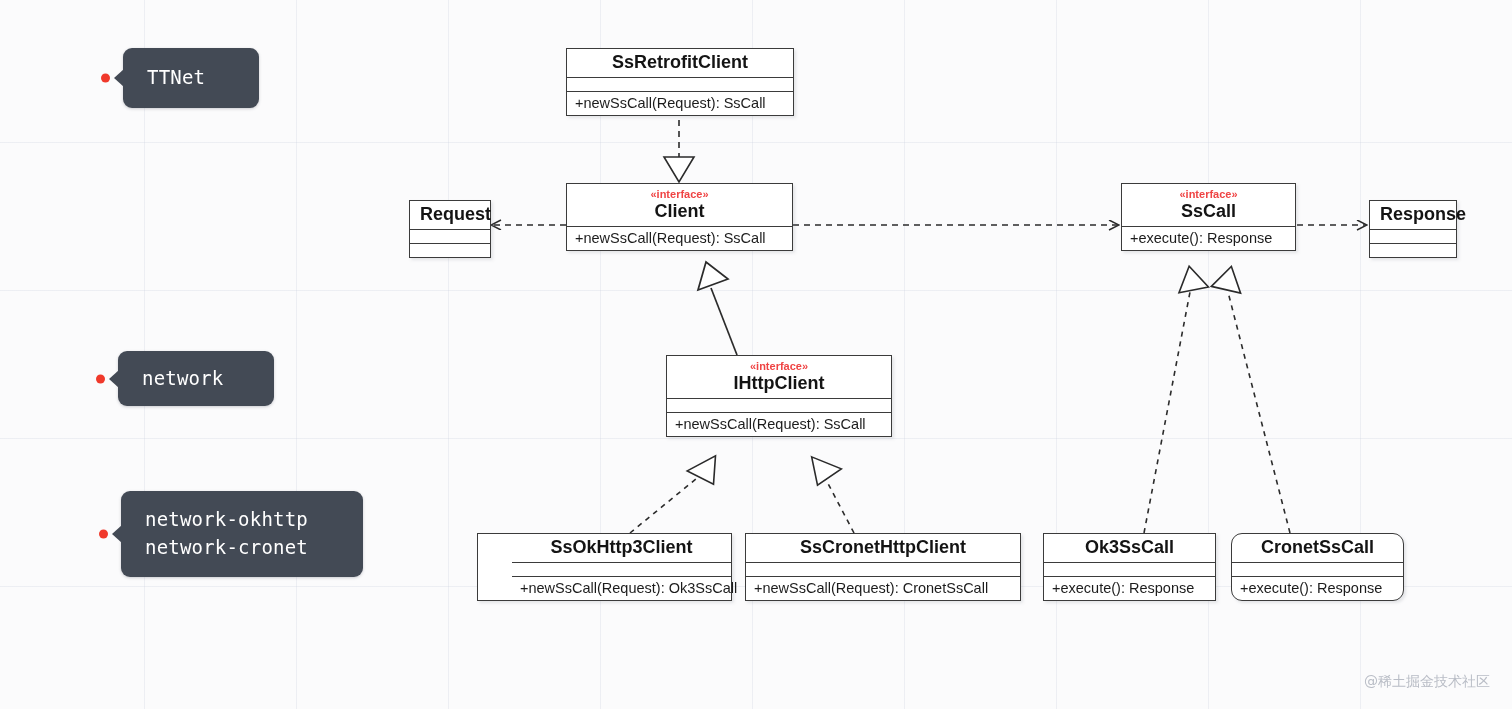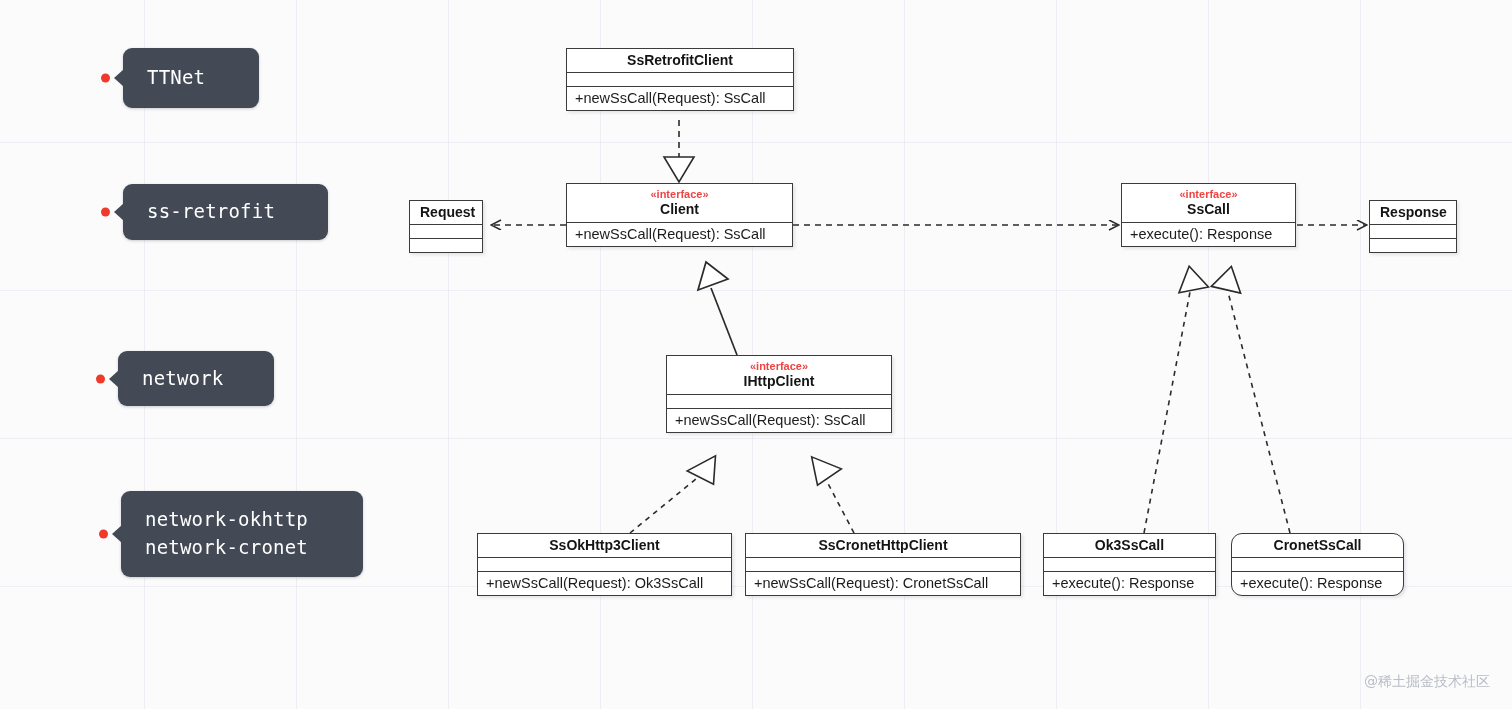--- a/index.html
+++ b/index.html
@@ -40,21 +40,21 @@
     line-height: 1.15;
   }
   .uml .stereo {
     display: block;
     font-size: 11px;
     color: #ef4444;
     font-weight: 700;
   }
   .uml .cname {
     display: block;
-    font-size: 14px;
+    font-size: 18px;
     font-weight: bold;
     color: #141414;
     white-space: nowrap;
   }
   .uml .sep { border-top: 1.6px solid #3b3b3b; }
   .uml .attrs { height: 14px; }
   .uml .ops {
     padding: 3px 8px 4px 8px;
     font-size: 14.5px;
     color: #1c1c1c;
@@ -165,25 +165,20 @@
       <path d="M1213,290 L1243,290 L1228,266 Z" fill="#ffffff" stroke="#2b2b2b" stroke-width="1.6" transform="rotate(13 1228 281)"></path>
     </g>
   </svg>
 
   <div class="chip" style="left:123px; top:48px; width:136px; height:60px;">
     <span class="notch"></span>
     <span class="dot"></span>
     <span class="line">TTNet</span>
   </div>
 
-  <div class="chip" style="left:123px; top:184px; width:205px; height:56px;">
-    <span class="notch"></span>
-    <span class="dot"></span>
-    <span class="line">ss-retrofit</span>
-  </div>
 
   <div class="chip" style="left:118px; top:351px; width:156px; height:55px;">
     <span class="notch"></span>
     <span class="dot"></span>
     <span class="line">network</span>
   </div>
 
   <div class="chip" style="left:121px; top:491px; width:242px; height:86px;justify-content:center;">
     <span class="notch"></span>
     <span class="dot"></span>
@@ -192,21 +187,21 @@
   </div>
 
   <div class="uml compact" style="left:566px; top:48px; width:228px;">
     <div class="hdr">
       <span class="cname">SsRetrofitClient</span>
     </div>
     <div class="sep attrs"></div>
     <div class="sep ops">+newSsCall(Request): SsCall</div>
   </div>
 
-  <div class="uml compact" style="left:409px; top:200px; width:74px;">
+  <div class="uml compact" style="left:409px; top:200px; width:82px;">
     <div class="hdr">
       <span class="cname">Request</span>
     </div>
     <div class="sep empty-row"></div>
     <div class="sep empty-row"></div>
   </div>
 
   <div class="uml" style="left:566px; top:183px; width:227px;">
     <div class="hdr">
       <span class="stereo">«interface»</span>
@@ -233,21 +228,21 @@
 
   <div class="uml" style="left:666px; top:355px; width:226px;">
     <div class="hdr">
       <span class="stereo">«interface»</span>
       <span class="cname">IHttpClient</span>
     </div>
     <div class="sep attrs"></div>
     <div class="sep ops">+newSsCall(Request): SsCall</div>
   </div>
 
-  <div class="uml compact" style="left:477px; top:533px; width:255px;">
+  <div class="uml compact" style="left:477px; top:533px; width:255px;padding-left:34px;">
     <div class="hdr">
       <span class="cname">SsOkHttp3Client</span>
     </div>
     <div class="sep attrs"></div>
     <div class="sep ops">+newSsCall(Request): Ok3SsCall</div>
   </div>
 
   <div class="uml compact" style="left:745px; top:533px; width:276px;">
     <div class="hdr">
       <span class="cname">SsCronetHttpClient</span>

